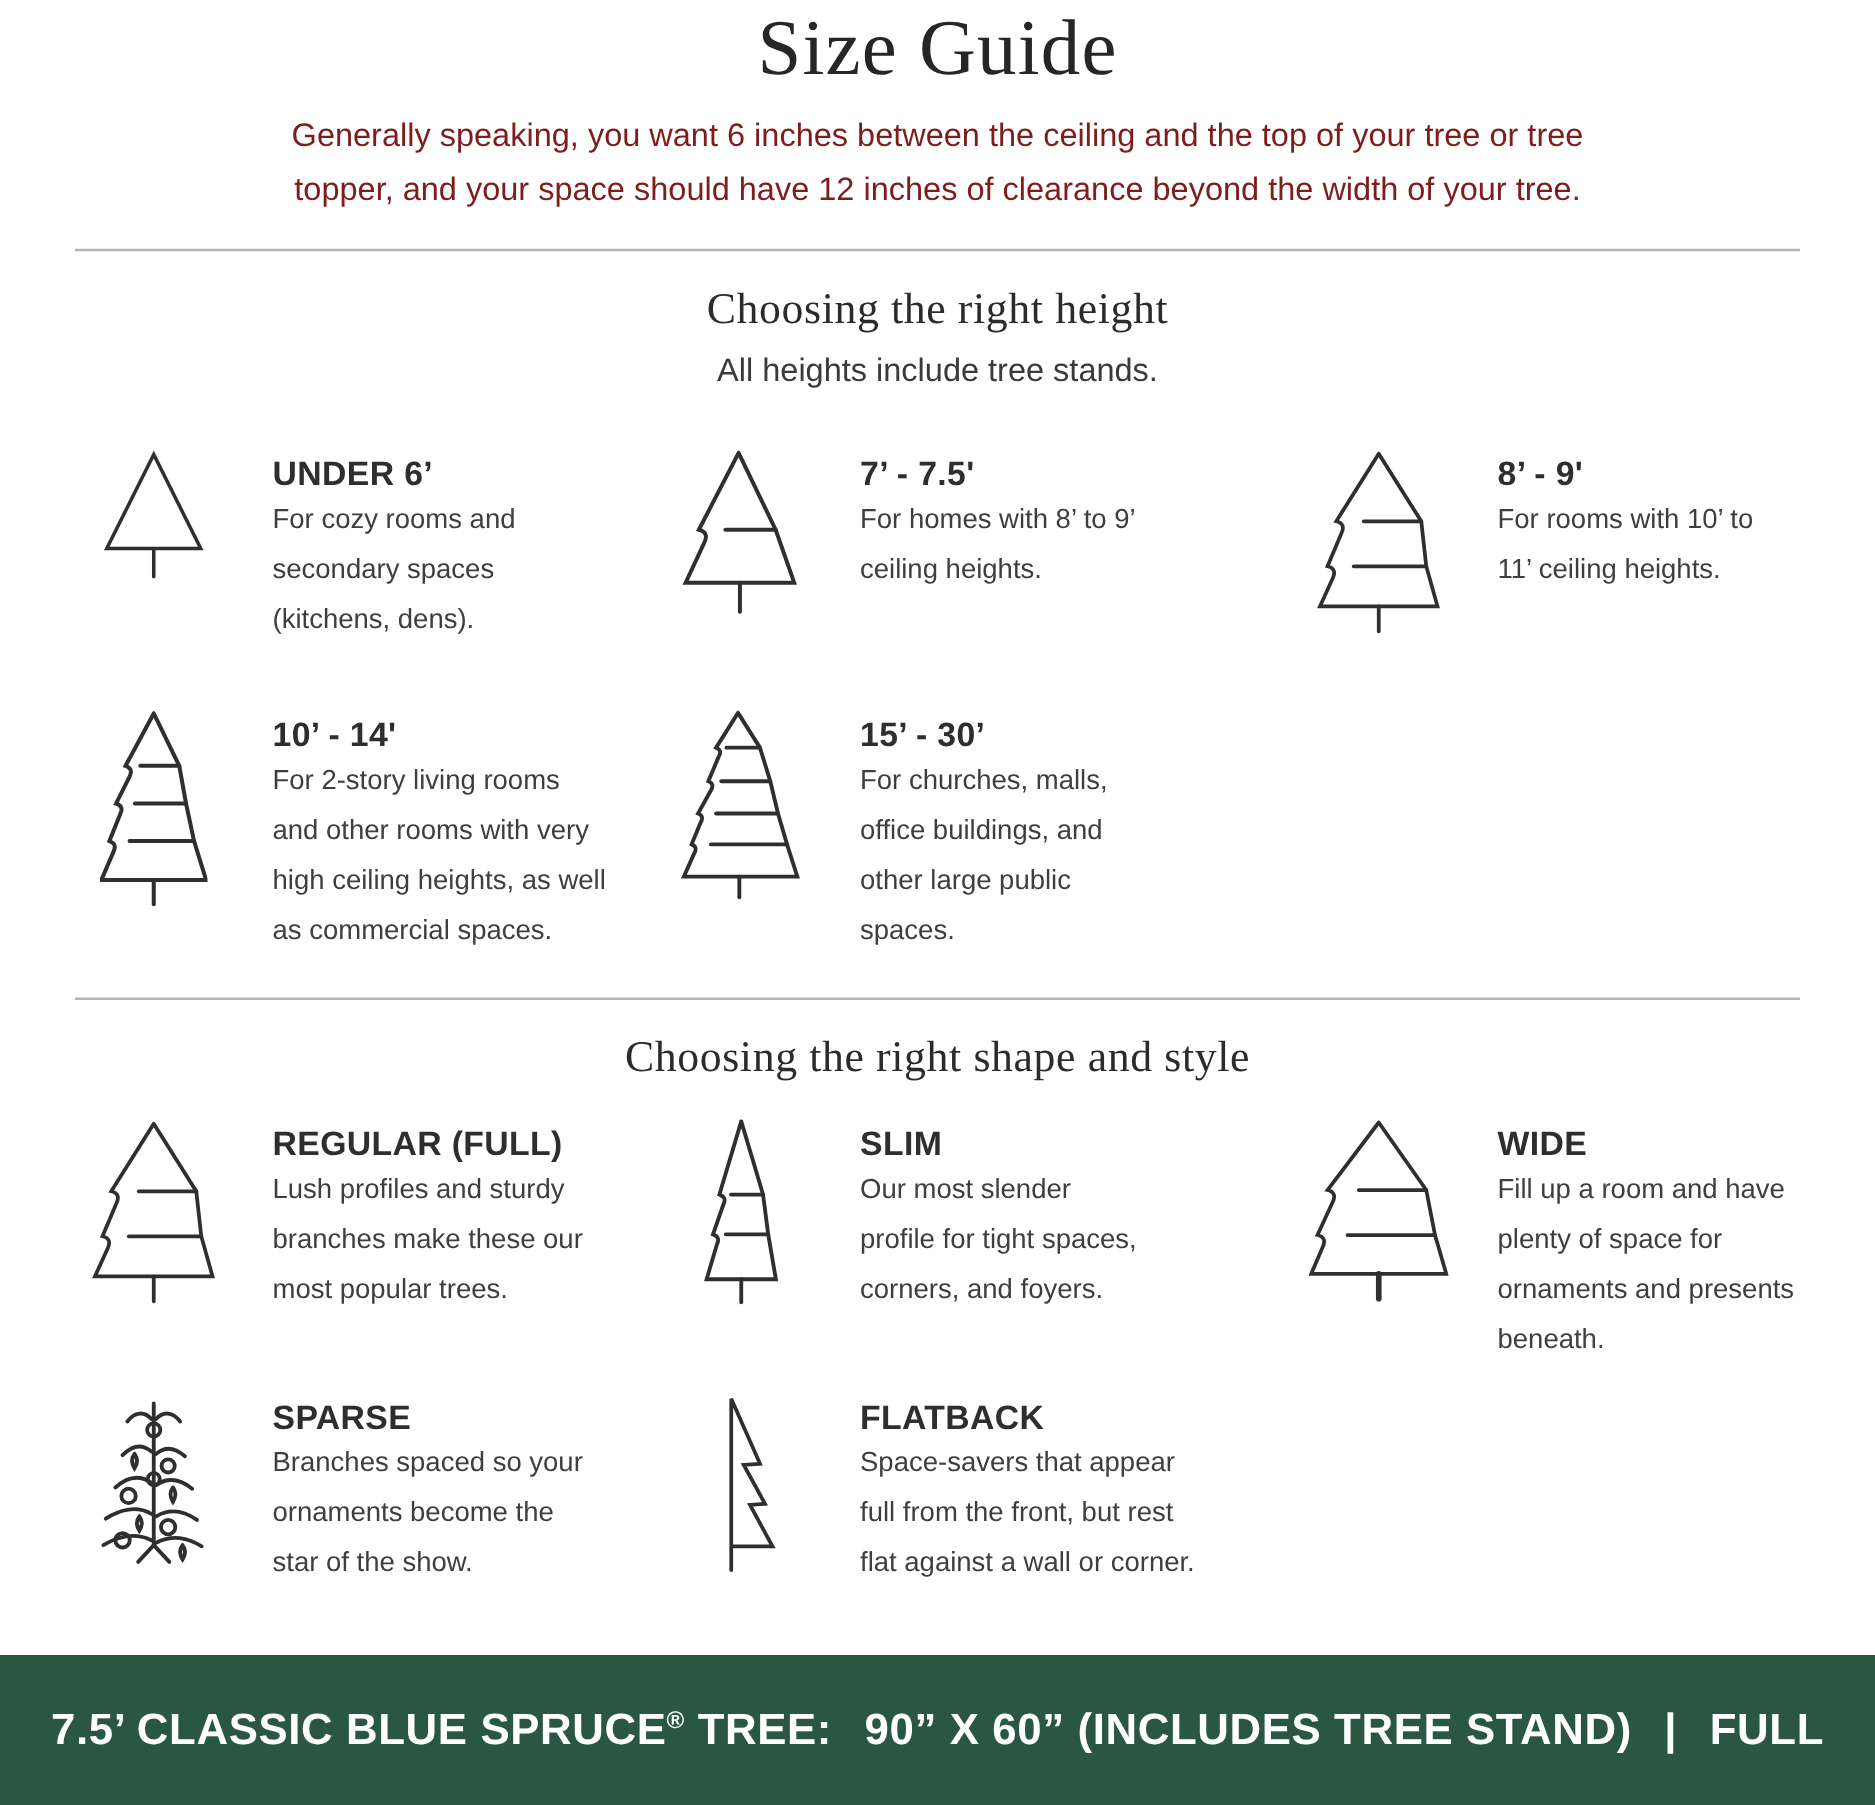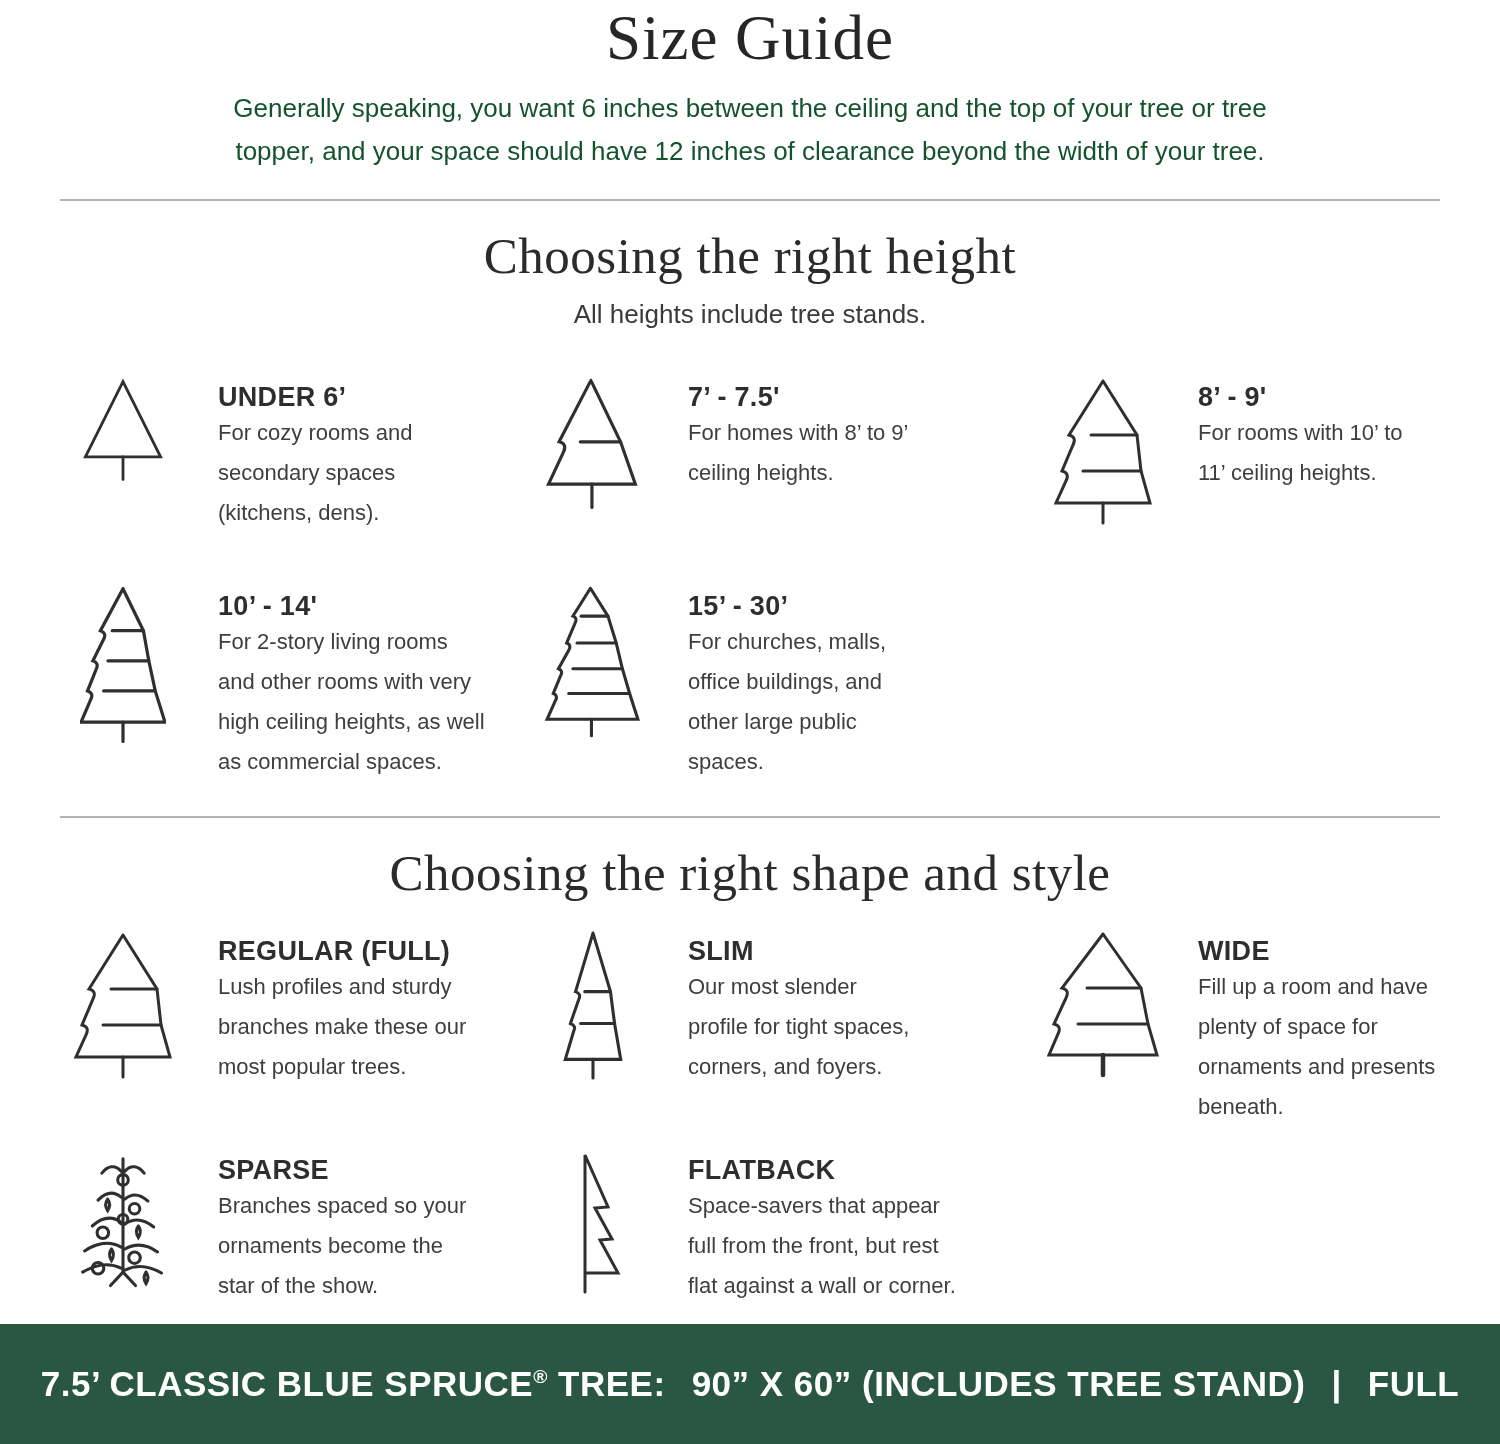--- a/index.html
+++ b/index.html
@@ -19,35 +19,35 @@
     font-weight:400;
     font-size:63px;
     color:#262626;
     letter-spacing:1px;
   }
   .intro {
     margin:12px auto 0;
     text-align:center;
     font-size:26px;
     line-height:43px;
-    color:#14532d;
+    color:#7f1d1d;
     white-space:pre-line;
     max-width:1300px;
   }
   .divider {
     border:none;
     border-top:2px solid #b4b4b6;
     margin:26px 60px 0;
   }
   .section-heading {
     margin-top:26px;
     text-align:center;
     font-family:"Liberation Serif", serif;
     font-weight:400;
-    font-size:51px;
+    font-size:35px;
     color:#2b2b2b;
     letter-spacing:0.5px;
   }
   .section-subheading {
     margin-top:14px;
     text-align:center;
     font-size:26px;
     color:#3a3a3a;
   }
   .grid {

